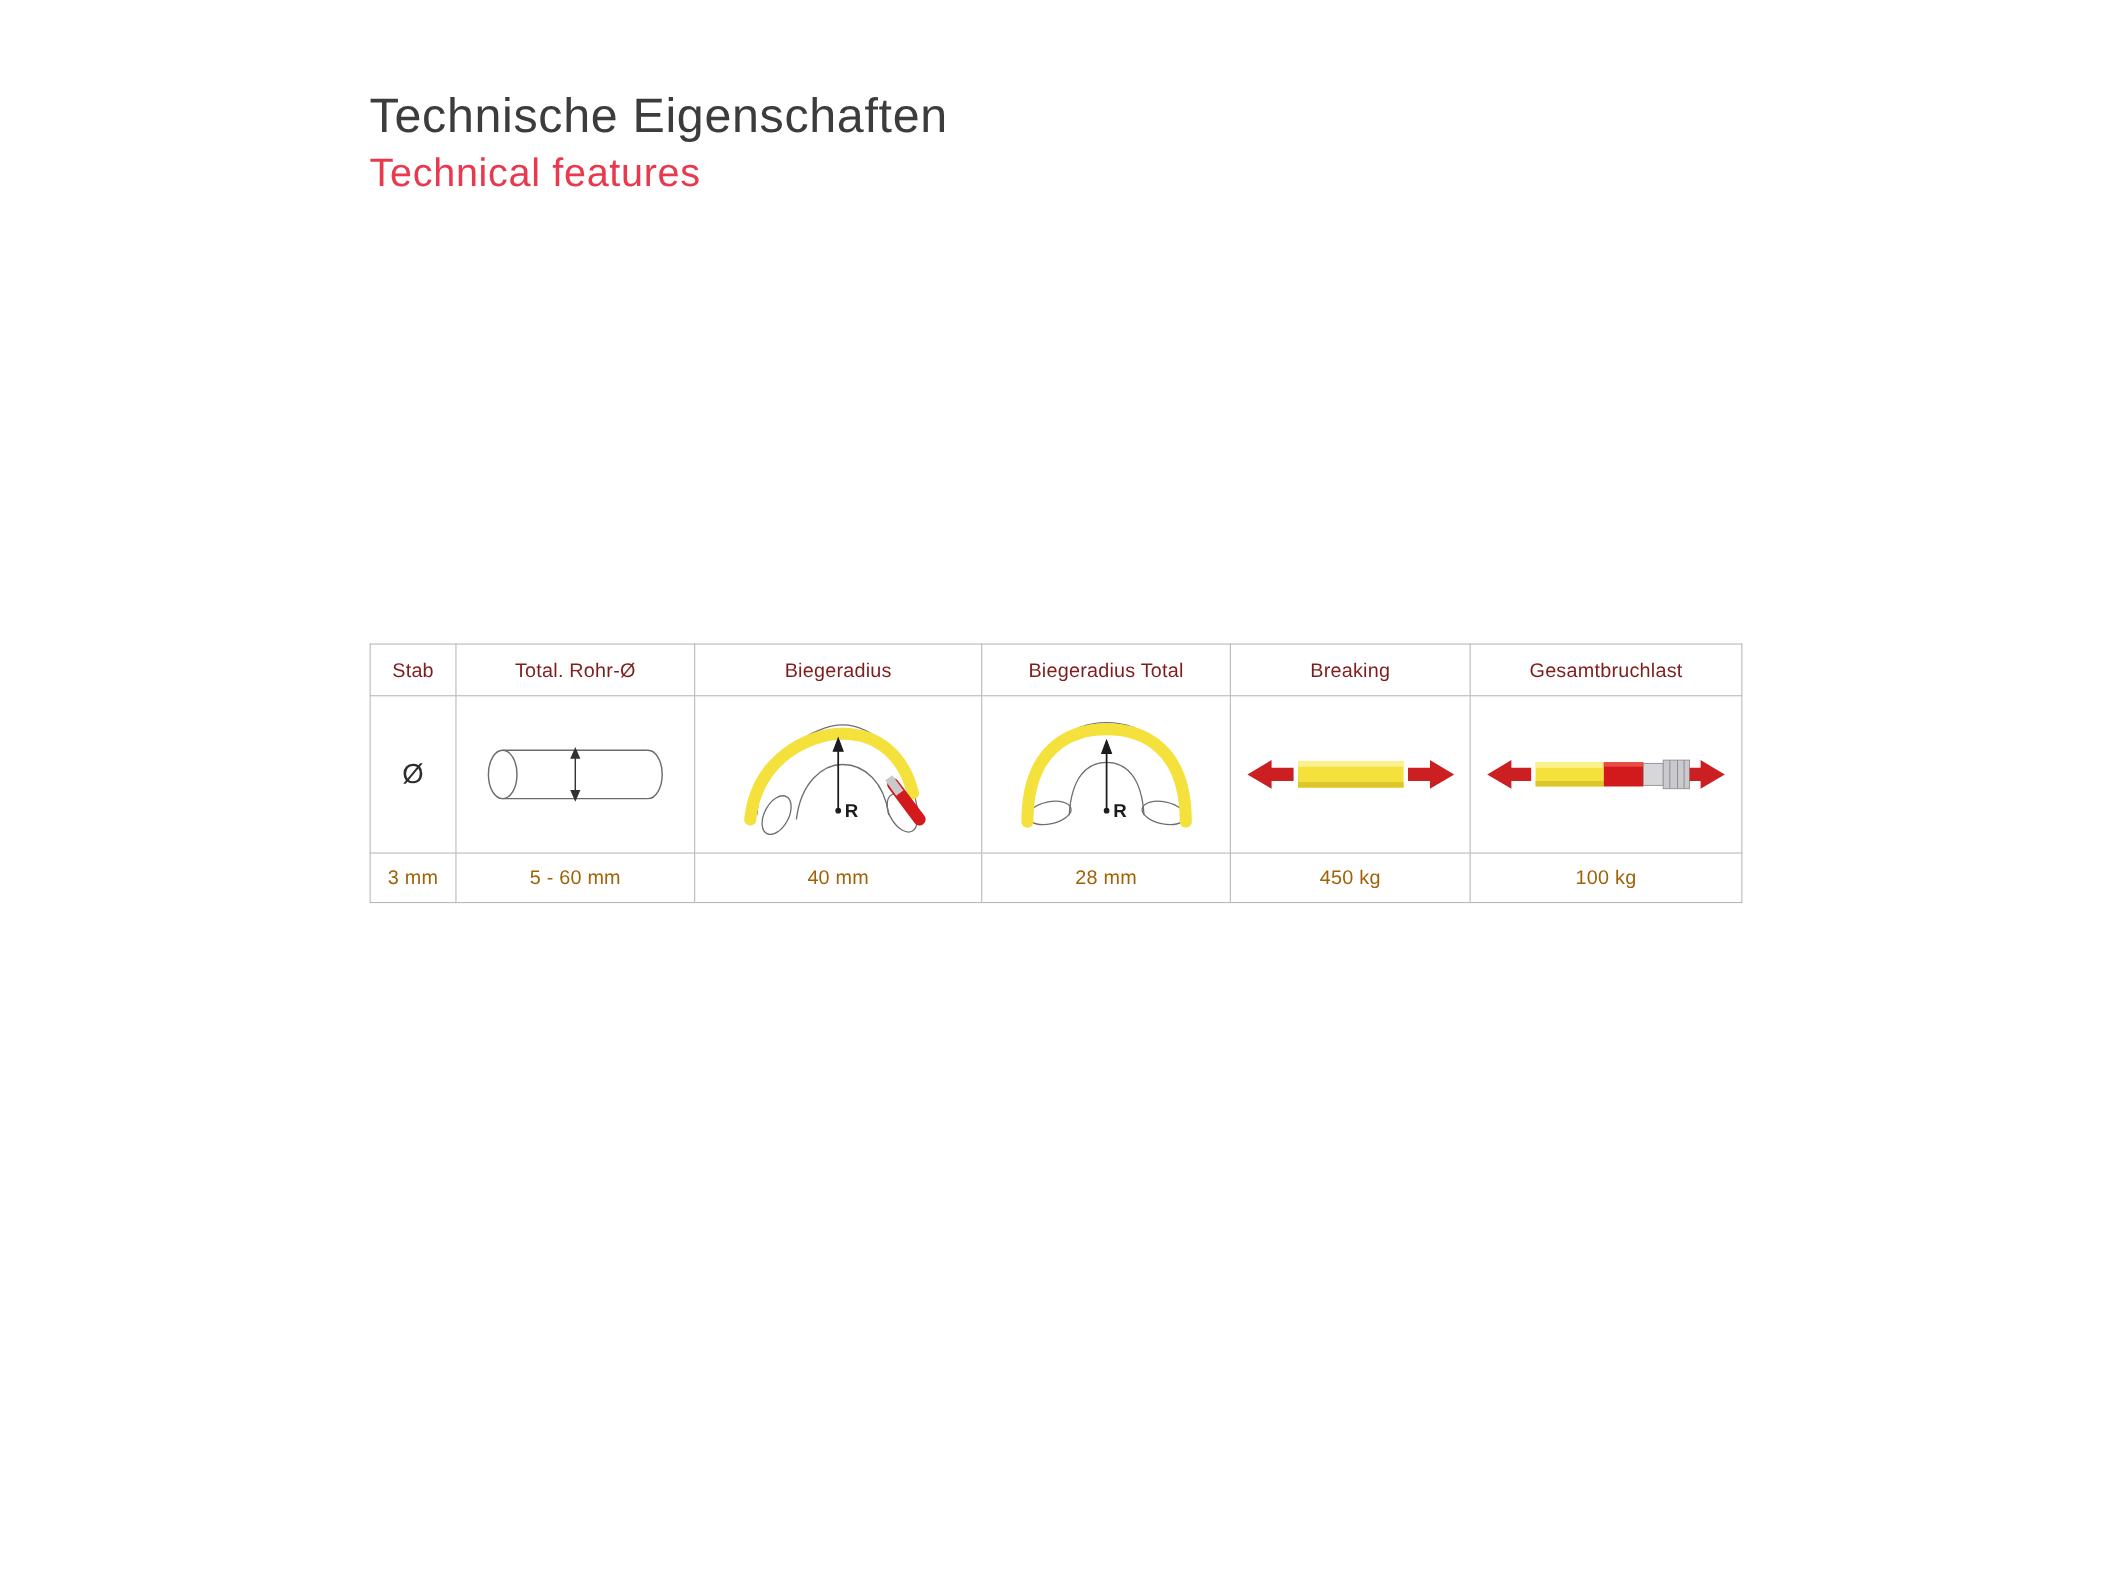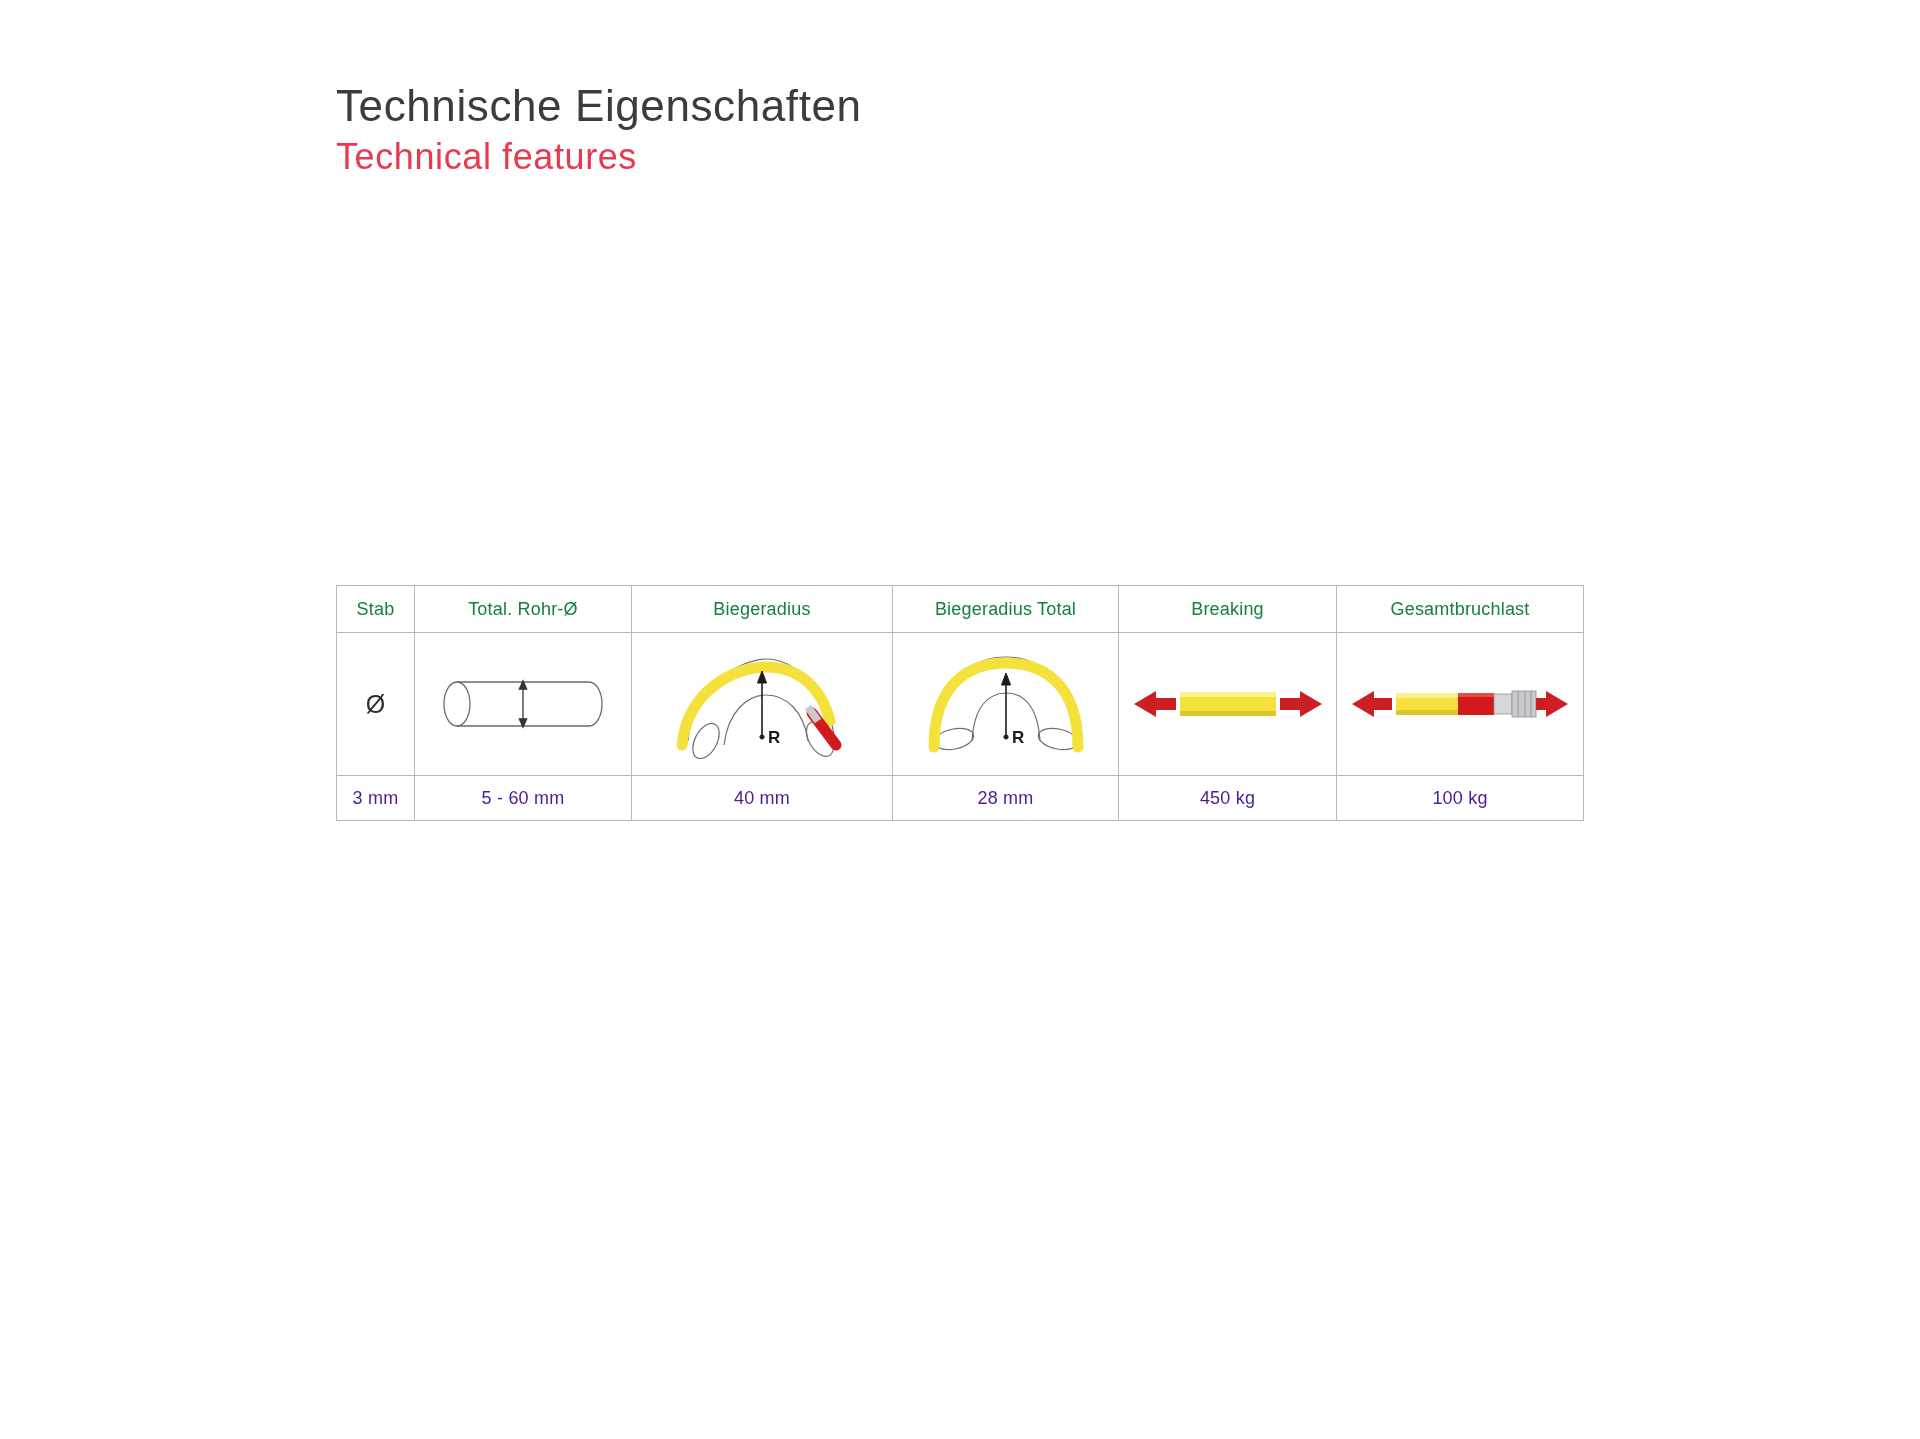--- a/index.html
+++ b/index.html
@@ -59,36 +59,36 @@
   .col-1 { width: 78px; }
   .col-2 { width: 217px; }
   .col-3 { width: 261px; }
   .col-4 { width: 226px; }
   .col-5 { width: 218px; }
   .col-6 { width: 247px; }
 
   .row-de td {
     height: 46px;
     font-size: 18px;
-    color: #15803d;
+    color: #7f1d1d;
     letter-spacing: 0.2px;
   }
   .row-en td {
     height: 46px;
     font-size: 18px;
     color: #ee5566;
     letter-spacing: 0.2px;
   }
   .row-img td {
     height: 142px;
   }
   .row-val td {
     height: 44px;
     font-size: 18px;
-    color: #4c1d95;
+    color: #a16207;
     letter-spacing: 0.2px;
   }
 
   .cell-inner {
     display: flex;
     align-items: center;
     justify-content: center;
     width: 100%;
     height: 100%;
   }

